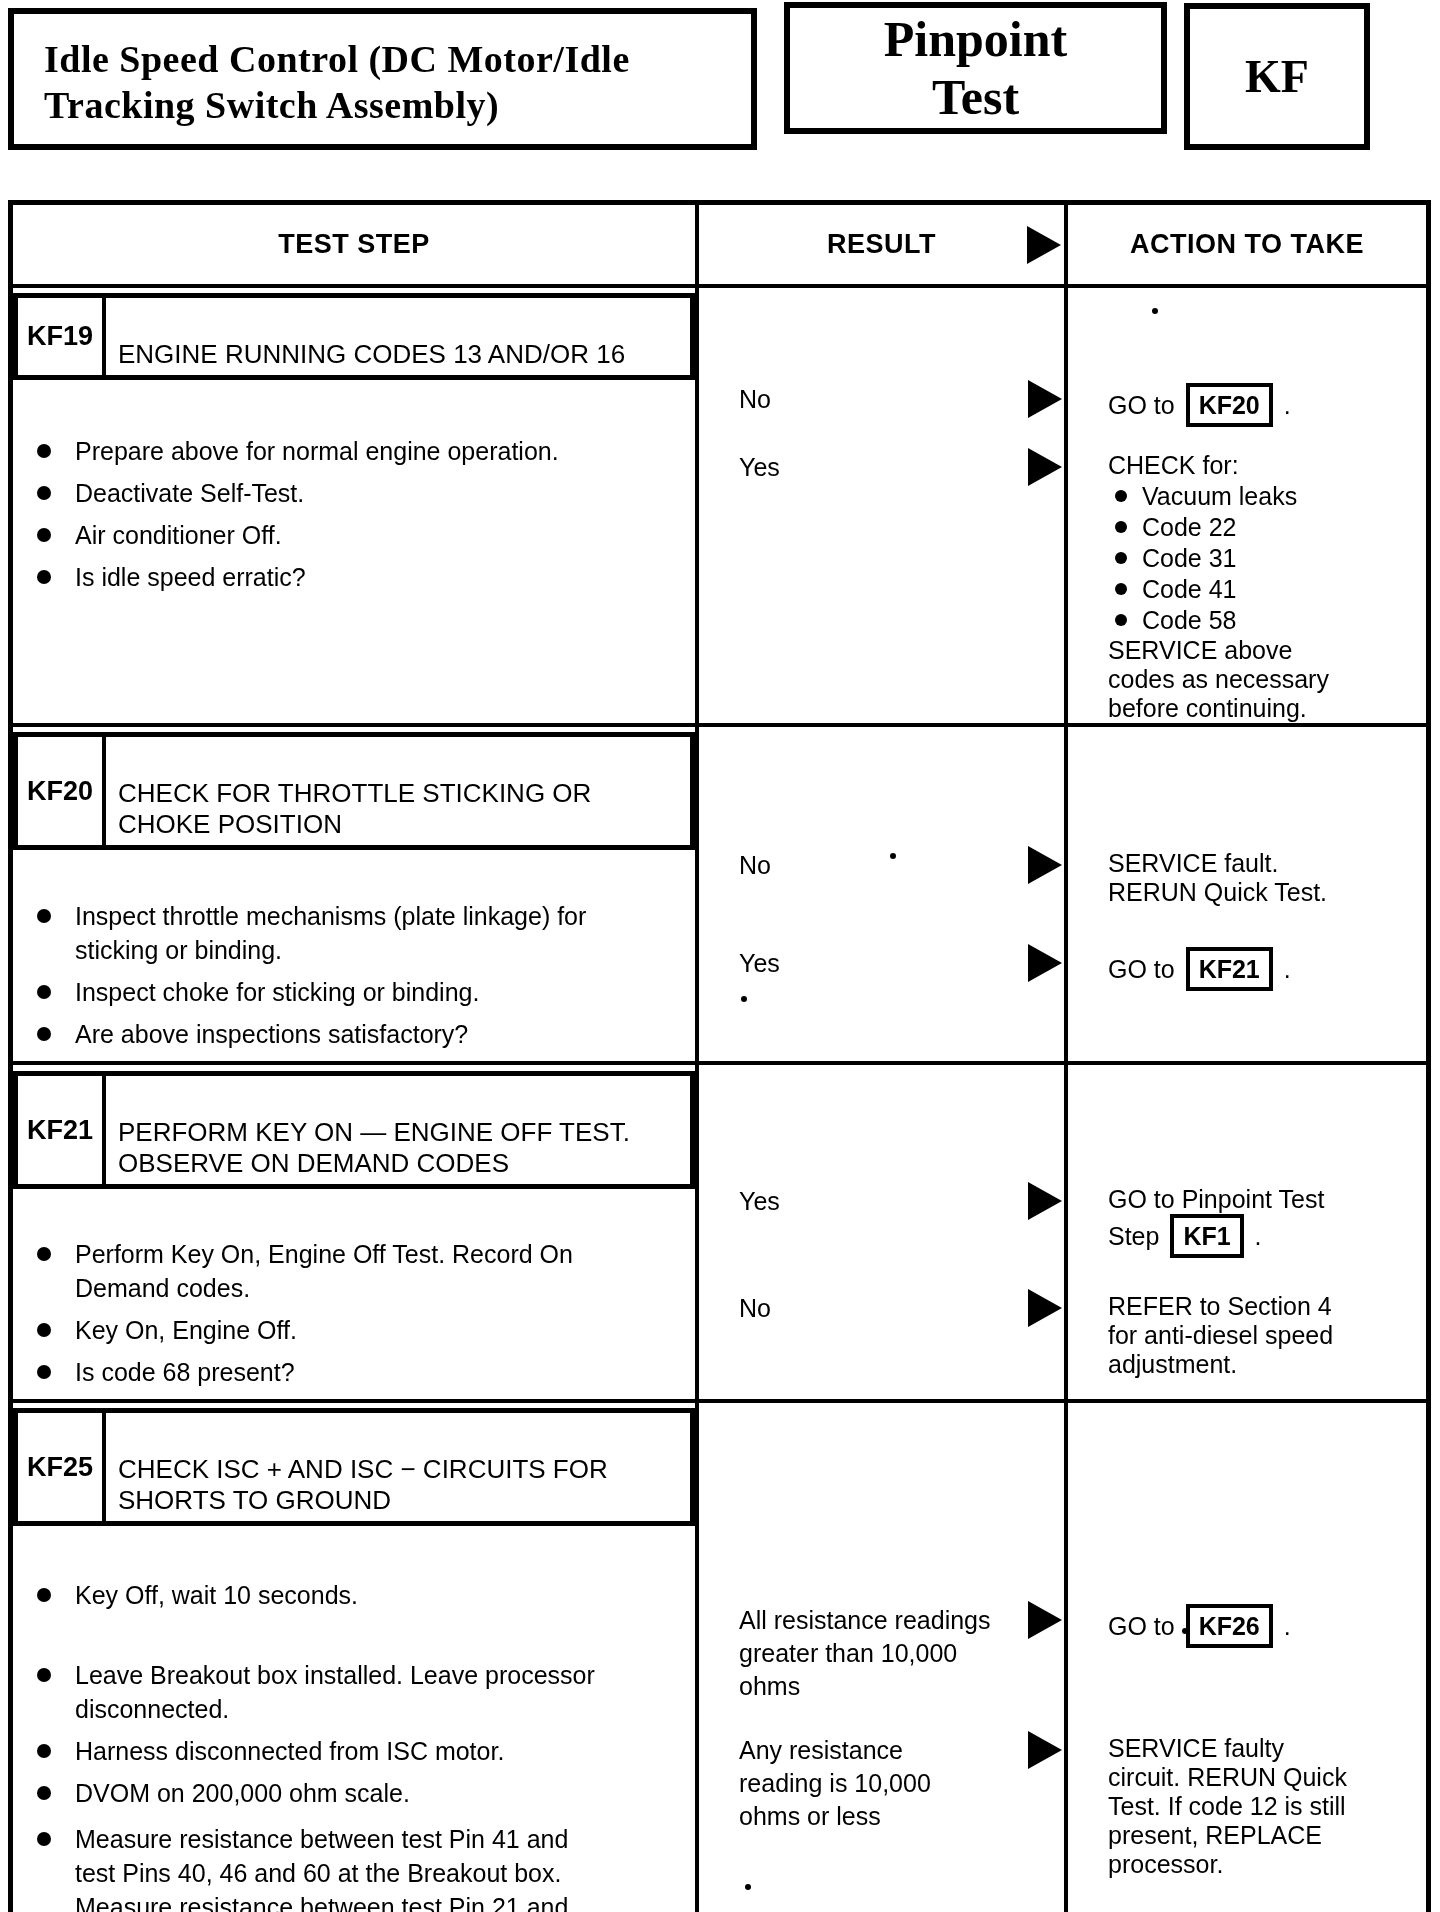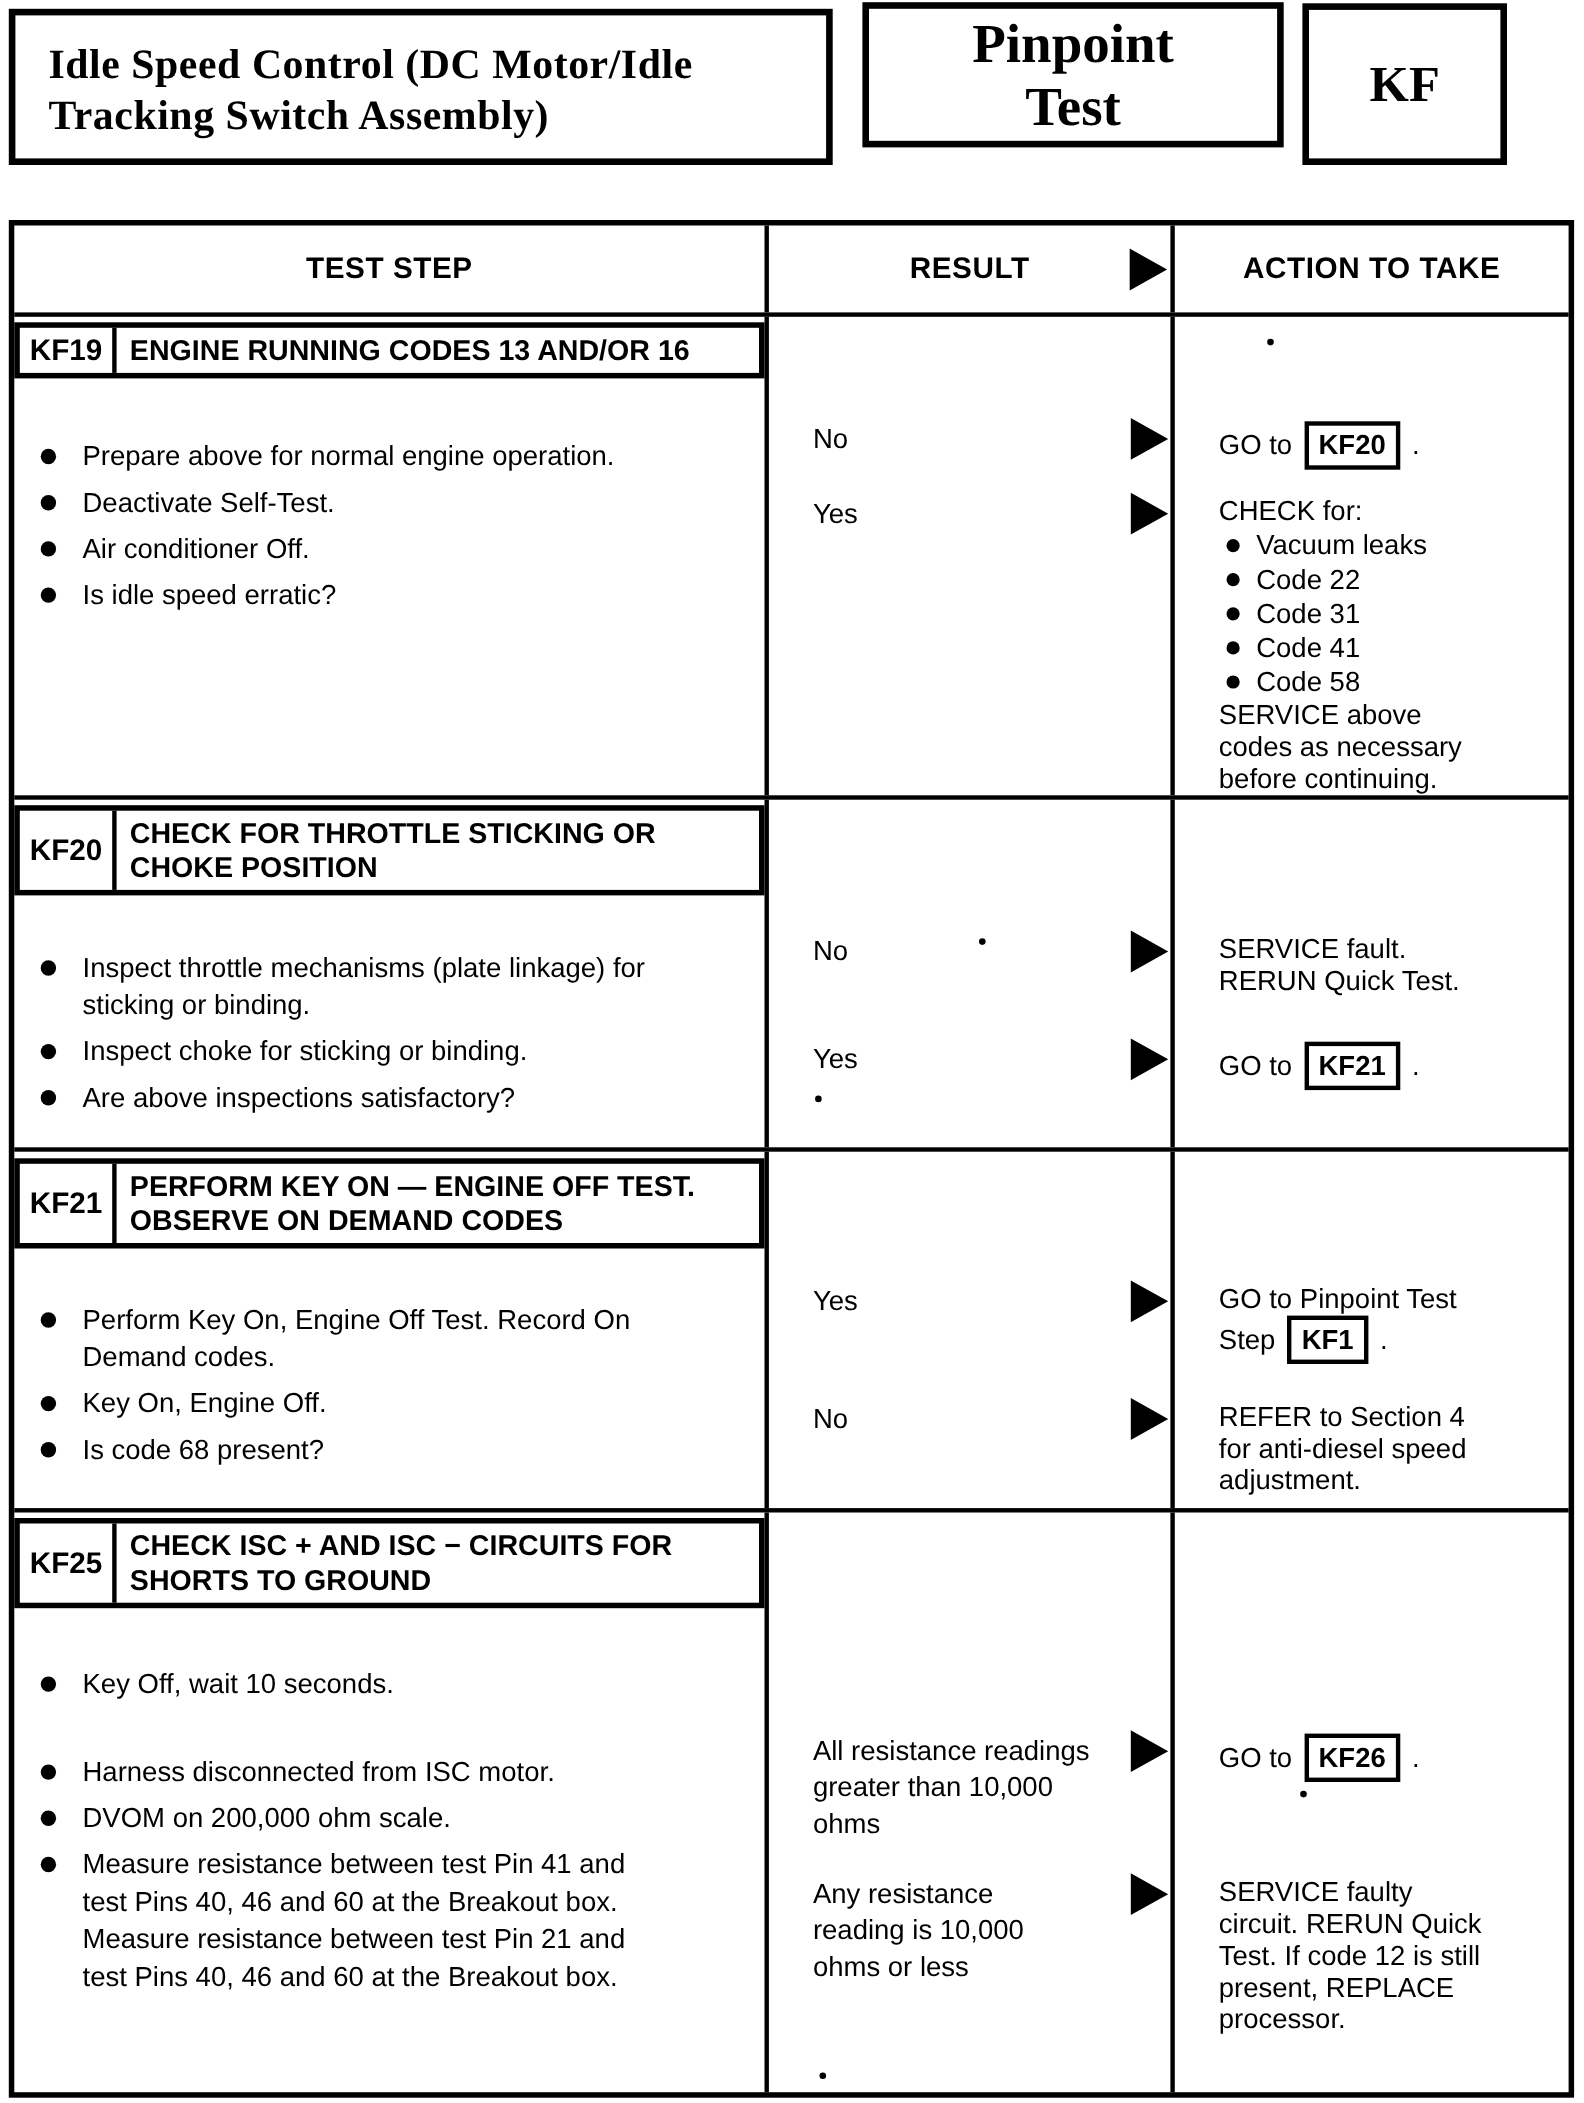--- a/index.html
+++ b/index.html
@@ -30,22 +30,22 @@
   .th1 { border-right:4px solid #000; }
   .th2 { border-right:4px solid #000; }
   .th2 .arrow { position:absolute; right:3px; top:50%; margin-top:-19px; }
 
   .section { display:grid; grid-template-columns:686px 1fr; border-top:4px solid #000; }
   .col1 { border-right:4px solid #000; padding-bottom:10px; }
 
   .stepbox { border:5px solid #000; display:flex; width:100%; }
   .step-id { width:88px; border-right:4px solid #000; display:flex; align-items:center;
              justify-content:center; font-weight:700; font-size:27px; padding:4px 2px; }
-  .step-title { flex:1; padding:5px 12px; font-weight:700; font-size:26px;
-                line-height:31px; display:flex; align-items:center; }
+  .step-title { flex:1; padding:5px 12px; font-weight:400; font-size:26px;
+                line-height:31px; display:flex; align-items:center;margin-top:36px; }
 
   .bullets { padding-right:14px; }
   .bullet { position:relative; padding-left:62px; font-size:25px; line-height:34px; }
   .bullet + .bullet { margin-top:8px; }
   .bullet::before { content:""; position:absolute; left:24px; top:10px;
                     width:14px; height:14px; border-radius:50%; background:#000; }
 
   .colRA { position:relative; }
   .divider2 { position:absolute; left:365px; top:0; bottom:0; width:4px; background:#000; }
   .entry { display:grid; grid-template-columns:365px 1fr; }
@@ -224,20 +224,22 @@
         </div>
         <div class="section" data-sec="KF25">
           <div class="col1">
             <div class="stepbox">
               <div class="step-id">KF25</div>
               <div class="step-title pre">CHECK ISC + AND ISC − CIRCUITS FOR
 SHORTS TO GROUND</div>
             </div>
             <div class="bullets">
               <div class="bullet pre">Key Off, wait 10 seconds.</div>
+              <div class="bullet pre">Leave Breakout box installed. Leave processor
+disconnected.</div>
               <div class="bullet pre">Harness disconnected from ISC motor.</div>
               <div class="bullet pre">DVOM on 200,000 ohm scale.</div>
               <div class="bullet pre">Measure resistance between test Pin 41 and
 test Pins 40, 46 and 60 at the Breakout box.
 Measure resistance between test Pin 21 and
 test Pins 40, 46 and 60 at the Breakout box.</div>
             </div>
           </div>
           <div class="colRA">
             <div class="divider2"></div>

